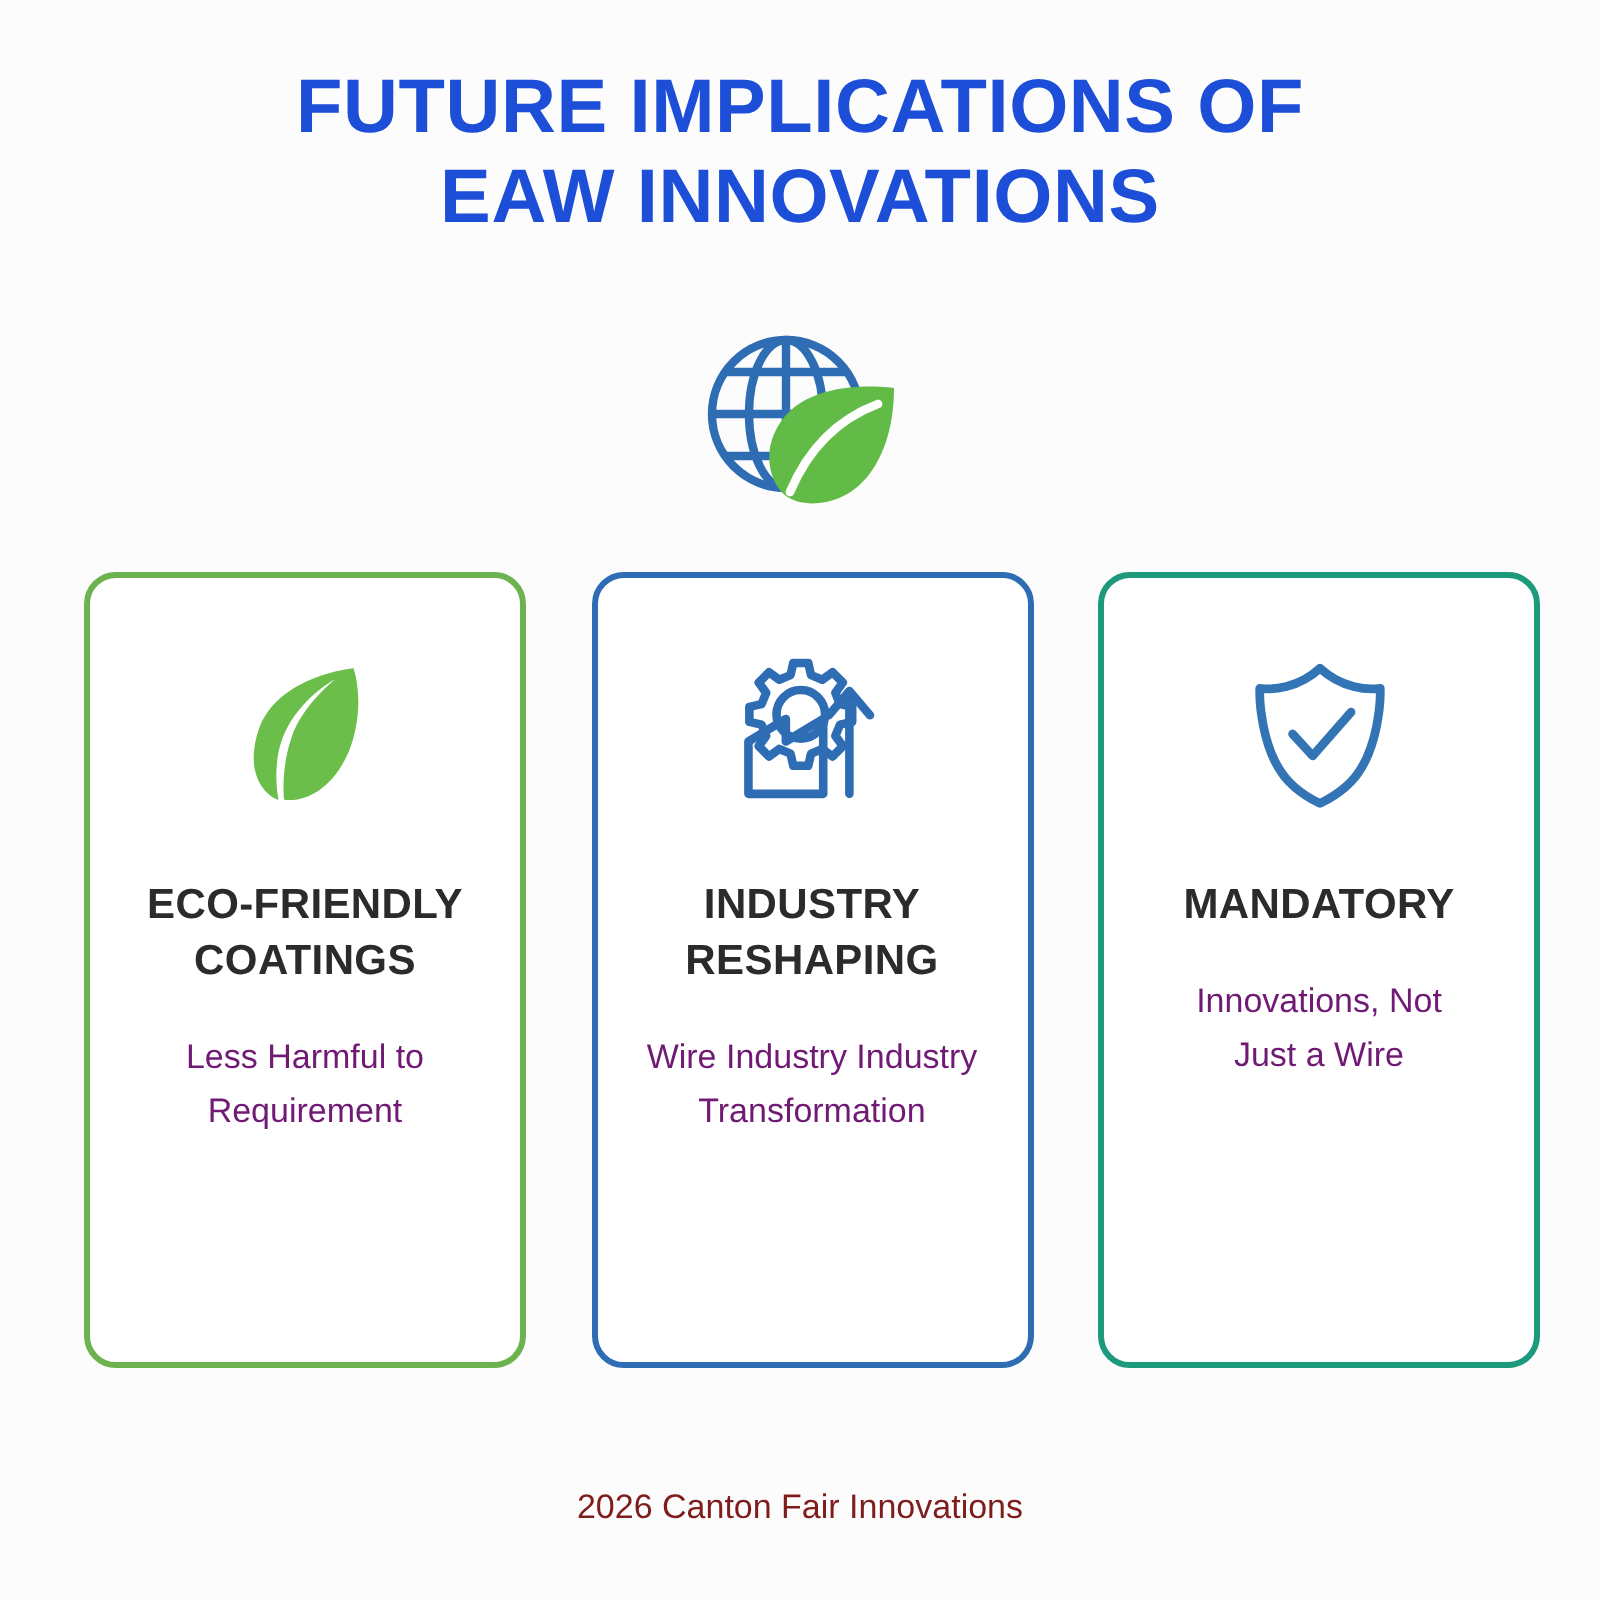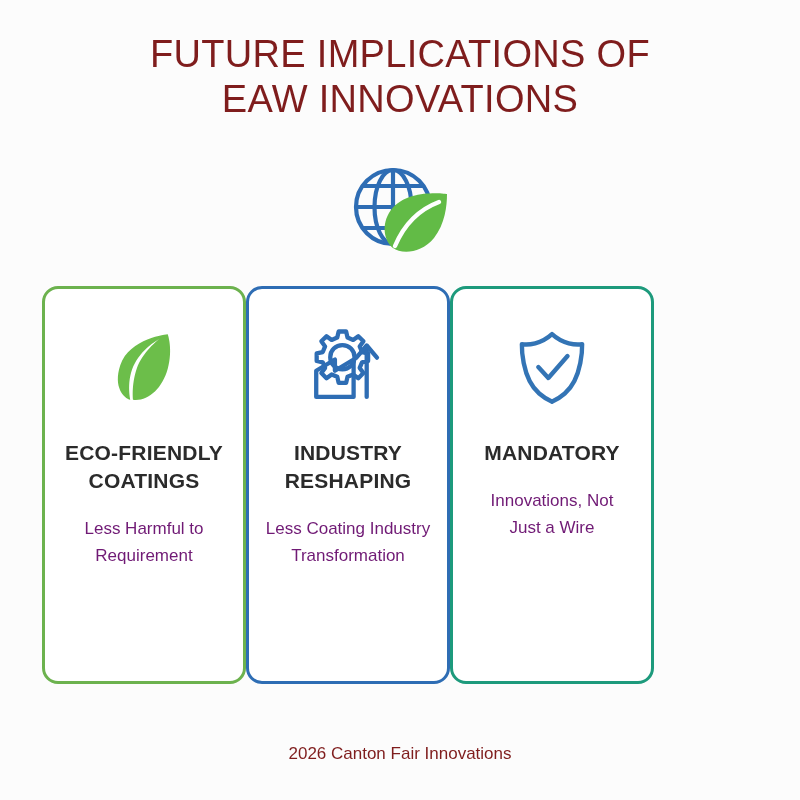--- a/index.html
+++ b/index.html
@@ -24,43 +24,43 @@
   
   .title-block {
     position: absolute;
     top: 32px;
     left: 0;
     width: 800px;
     text-align: center;
   }
   .title-line {
     font-size: 38px;
-    font-weight: normal;
+    font-weight: bold;
     letter-spacing: 0.3px;
-    color: #7f1d1d;
+    color: #1d4ed8;
     line-height: 45px;
     text-transform: uppercase;
   }
 
   
   .header-icon {
     position: absolute;
     top: 158px;
     left: 50%;
     margin-left: -57px;
     width: 114px;
     height: 104px;
   }
 
   
   .cards {
     position: absolute;
     top: 286px;
     left: 42px;
-    width: 612px;
+    width: 728px;
     height: 398px;
     display: flex;
     justify-content: space-between;
   }
   .card {
     width: 221px;
     height: 398px;
     box-sizing: border-box;
     border: 3px solid #888;
     border-radius: 16px;
@@ -171,21 +171,21 @@
           </g>
 
           <path d="M12 78 L12 50 L32 38 L32 50 L52 38 L52 78 Z" fill="#ffffff" opacity="0"></path>
         </svg>
       </div>
       <div class="card-heading">
         <span>INDUSTRY</span><br>
         <span>RESHAPING</span>
       </div>
       <div class="card-body">
-        <span>Less Coating Industry</span><br>
+        <span>Wire Industry Industry</span><br>
         <span>Transformation</span>
       </div>
     </div>
 
     <div class="card" style="border-color:#1d9a7c">
       <div class="card-icon">
         <svg viewBox="0 0 92 92" width="84" height="84" aria-hidden="true">
           <g fill="none" stroke="#3374b5" stroke-width="4.8" stroke-linejoin="round" stroke-linecap="round">
             <path d="M46 10 C58 21 72 22 79 21 C79 21 80 58 60 75 C53 81 48 83 46 84
                      C44 83 39 81 32 75 C12 58 13 21 13 21 C20 22 34 21 46 10 Z"></path>

